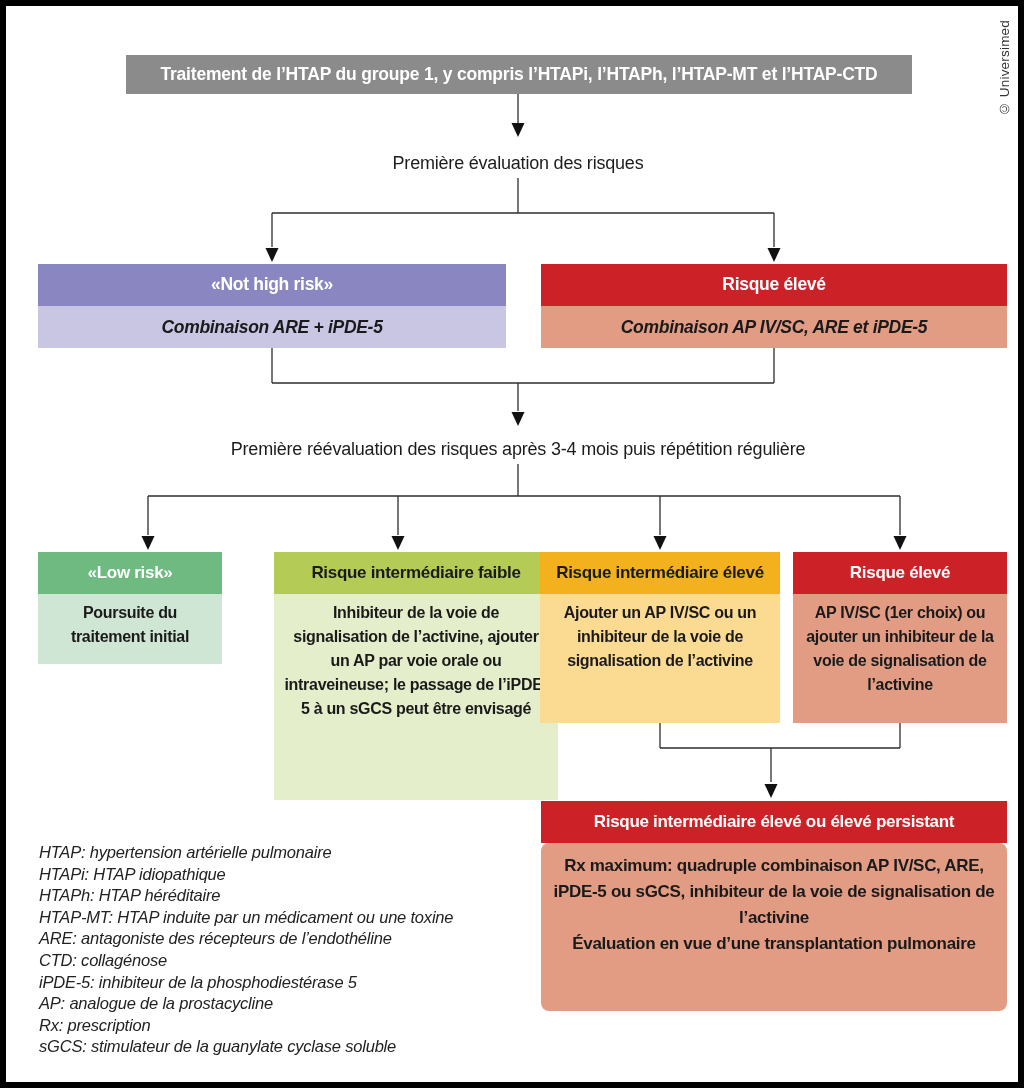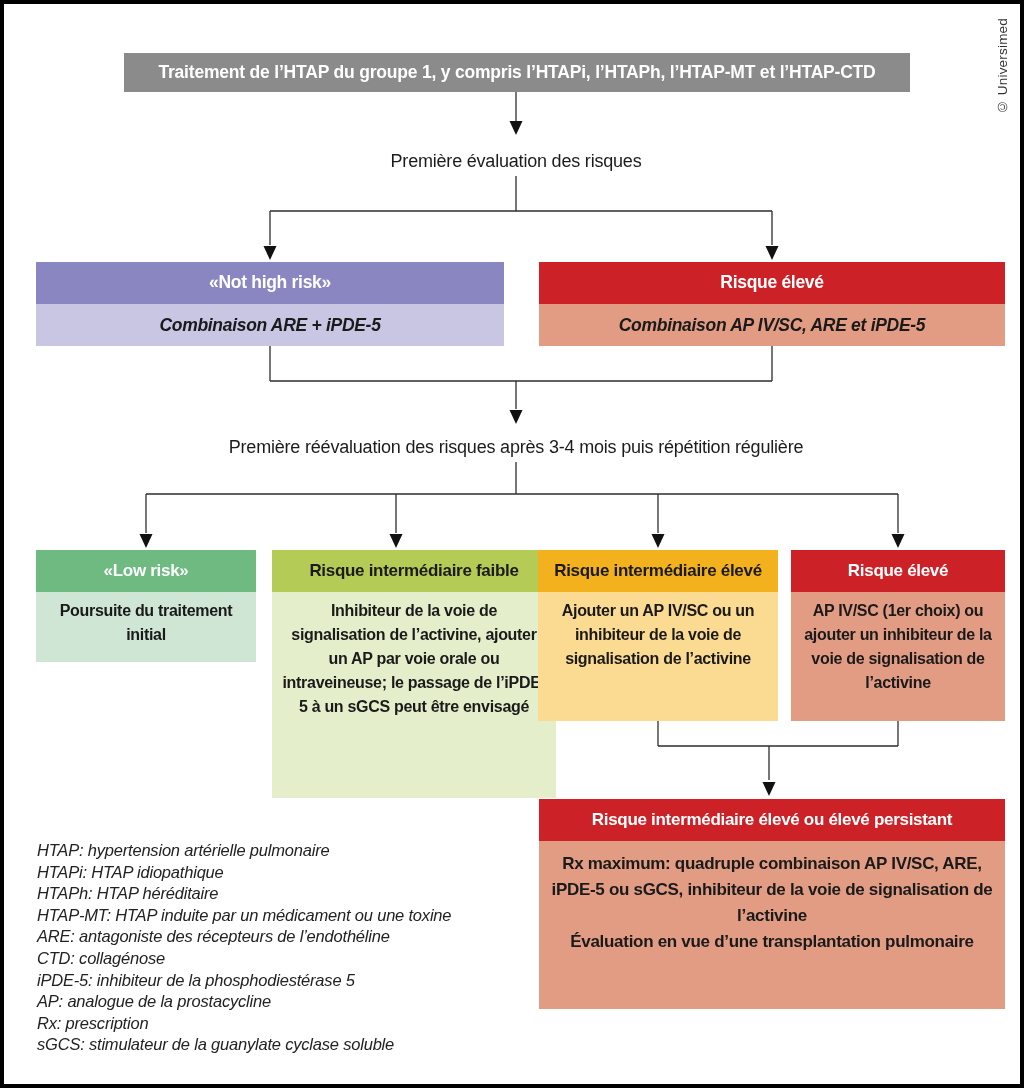--- a/index.html
+++ b/index.html
@@ -1,20 +1,20 @@
 <!DOCTYPE html>
 <html><head>
 <meta charset="utf-8">
 <style>
   html,body { margin:0; padding:0; background:#ffffff; }
   .canvas {
     position:relative;
     width:1024px; height:1088px;
     background:#ffffff;
-    border:4px solid #000000;
+    border:6px solid #000000;
     box-sizing:border-box;
     font-family:"Liberation Sans", sans-serif;
     overflow:hidden;
   }
   svg.connectors { position:absolute; left:0; top:0; width:1024px; height:1088px; z-index:1; }
   svg.connectors path { stroke:#2e2e2e; stroke-width:1.3; fill:none; }
   svg.connectors polygon { fill:#111; stroke:none; }
 
   .banner {
     position:absolute; left:120px; top:49px; width:786px; height:39px;
@@ -94,21 +94,21 @@
     <div class="risk-body single" style="height: 42px; font-size: 17.5px; background: rgb(200, 198, 227);">Combinaison ARE + iPDE-5</div>
   </div>
 
   <div class="risk-box" style="left:535px; top:258px; width:466px;">
     <div class="risk-header" style="height: 42px; font-size: 17.5px; background: rgb(204, 33, 39); color: rgb(255, 255, 255);">Risque élevé</div>
     <div class="risk-body single" style="height: 42px; font-size: 17.5px; background: rgb(227, 156, 132);">Combinaison AP IV/SC, ARE et iPDE-5</div>
   </div>
 
   <div class="flow-label" style="left:112px; top:433px; width:800px;">Première réévaluation des risques après 3-4 mois puis répétition régulière</div>
 
-  <div class="risk-box" style="left:32px; top:546px; width:220px;">
+  <div class="risk-box" style="left:32px; top:546px; width:184px;">
     <div class="risk-header" style="height: 42px; background: rgb(110, 186, 128); color: rgb(255, 255, 255);">«Low risk»</div>
     <div class="risk-body" style="height: 70px; background: rgb(208, 230, 212);">Poursuite du traitement initial</div>
   </div>
 
   <div class="risk-box" style="left:268px; top:546px; width:284px;text-align:center;">
     <div class="risk-header" style="height: 42px; background: rgb(180, 203, 85); color: rgb(26, 26, 26);">Risque intermédiaire faible</div>
     <div class="risk-body" style="height: 206px; background: rgb(228, 238, 202);">Inhibiteur de la voie de signalisation de l’activine, ajouter un AP par voie orale ou intraveineuse; le passage de l’iPDE-5 à un sGCS peut être envisagé</div>
   </div>
 
   <div class="risk-box" style="left:534px; top:546px; width:240px;">
@@ -116,21 +116,21 @@
     <div class="risk-body" style="height: 129px; background: rgb(251, 218, 145);">Ajouter un AP IV/SC ou un inhibiteur de la voie de signalisation de l’activine</div>
   </div>
 
   <div class="risk-box" style="left:787px; top:546px; width:214px;">
     <div class="risk-header" style="height: 42px; background: rgb(204, 33, 39); color: rgb(255, 255, 255);">Risque élevé</div>
     <div class="risk-body" style="height: 129px; background: rgb(227, 156, 132);">AP IV/SC (1er choix) ou ajouter un inhibiteur de la voie de signalisation de l’activine</div>
   </div>
 
   <div class="risk-box" style="left:535px; top:795px; width:466px;">
     <div class="risk-header" style="height: 42px; background: rgb(204, 33, 39); color: rgb(255, 255, 255);">Risque intermédiaire élevé ou élevé persistant</div>
-    <div class="risk-body final-body" style="height: 168px; font-size: 17px; line-height: 26px; padding-top: 10px; background: rgb(227, 156, 132);">
+    <div class="risk-body final-body" style="height: 168px; font-size: 17px; line-height: 26px; padding-top: 10px; background: rgb(227, 156, 132); border-radius: 8px;">
       <p>Rx maximum: quadruple combinaison AP IV/SC, ARE, iPDE-5 ou sGCS, inhibiteur de la voie de signalisation de l’activine</p>
       <p>Évaluation en vue d’une transplantation pulmonaire</p>
     </div>
   </div>
 
   <div class="legend">
       <div>HTAP: hypertension artérielle pulmonaire</div>
       <div>HTAPi: HTAP idiopathique</div>
       <div>HTAPh: HTAP héréditaire</div>
       <div>HTAP-MT: HTAP induite par un médicament ou une toxine</div>

